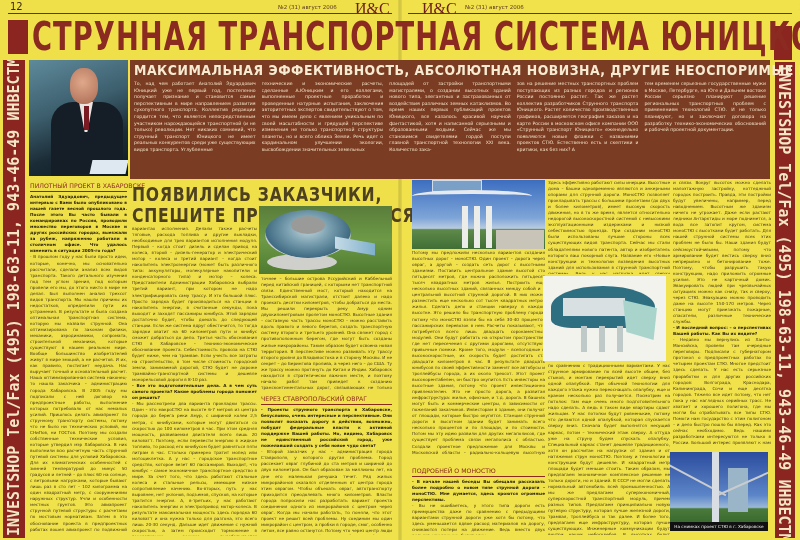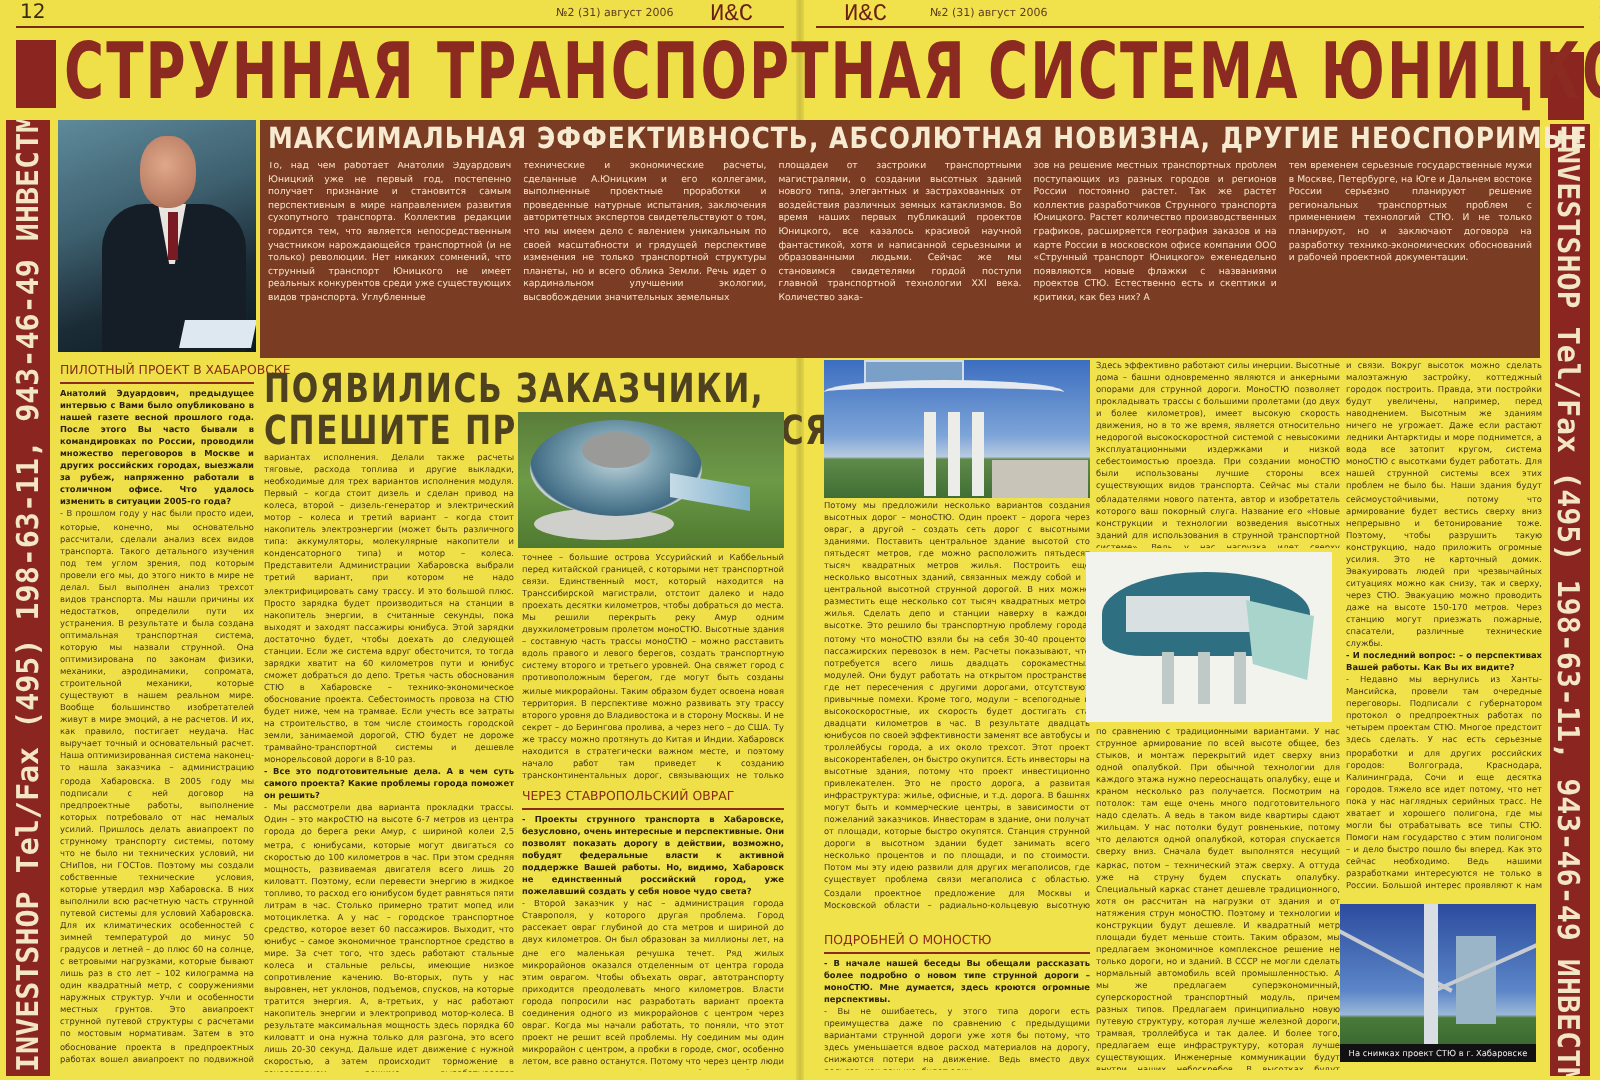--- a/index.html
+++ b/index.html
@@ -10,21 +10,21 @@
   .page { position: absolute; top: 0; height: 400px; }
   .page.left { left: 0; width: 400px; background: #efe04a; }
   .page.right { left: 400px; width: 400px; background: #f1e24c; }
   .gutter { position: absolute; left: 398px; top: 0; width: 4px; height: 540px; background: linear-gradient(90deg, rgba(0,0,0,0.06), rgba(0,0,0,0.14), rgba(0,0,0,0.06)); }
 
   
   .runhead { position: absolute; top: 0; height: 14px; width: 400px; font-size: 7px; color: #3a2a10; }
   .runhead .rule { position: absolute; left: 8px; right: 8px; bottom: 0; height: 1px; background: #7a2a1a; }
   .pnum { position: absolute; top: 1px; font-size: 10px; color: #3a2a18; }
   .issue { position: absolute; top: 4px; font-size: 5.5px; color: #5a3a20; }
-  .brand { position: absolute; top: 0px; font-family: Liberation Mono, monospace; font-size: 12px; color: #6b1f1a; }
+  .brand { position: absolute; top: 0px; font-family: Liberation Serif, serif; font-size: 16px; color: #6b1f1a; }
 
   
   .title-bar { position: absolute; left: 8px; top: 20px; width: 20px; height: 34px; background: #8b2520; }
   .title-bar-r { position: absolute; left: 774px; top: 26px; width: 18px; height: 34px; background: #8b2520; }
   .main-title {
     position: absolute; left: 32px; top: 14px; width: 735px; height: 42px;
     font-family: "DejaVu Sans", sans-serif; font-weight: bold; font-size: 39px;
     letter-spacing: 1.5px; color: #8b2a20; white-space: nowrap; transform: scaleX(0.70); transform-origin: left top;
   }
 

